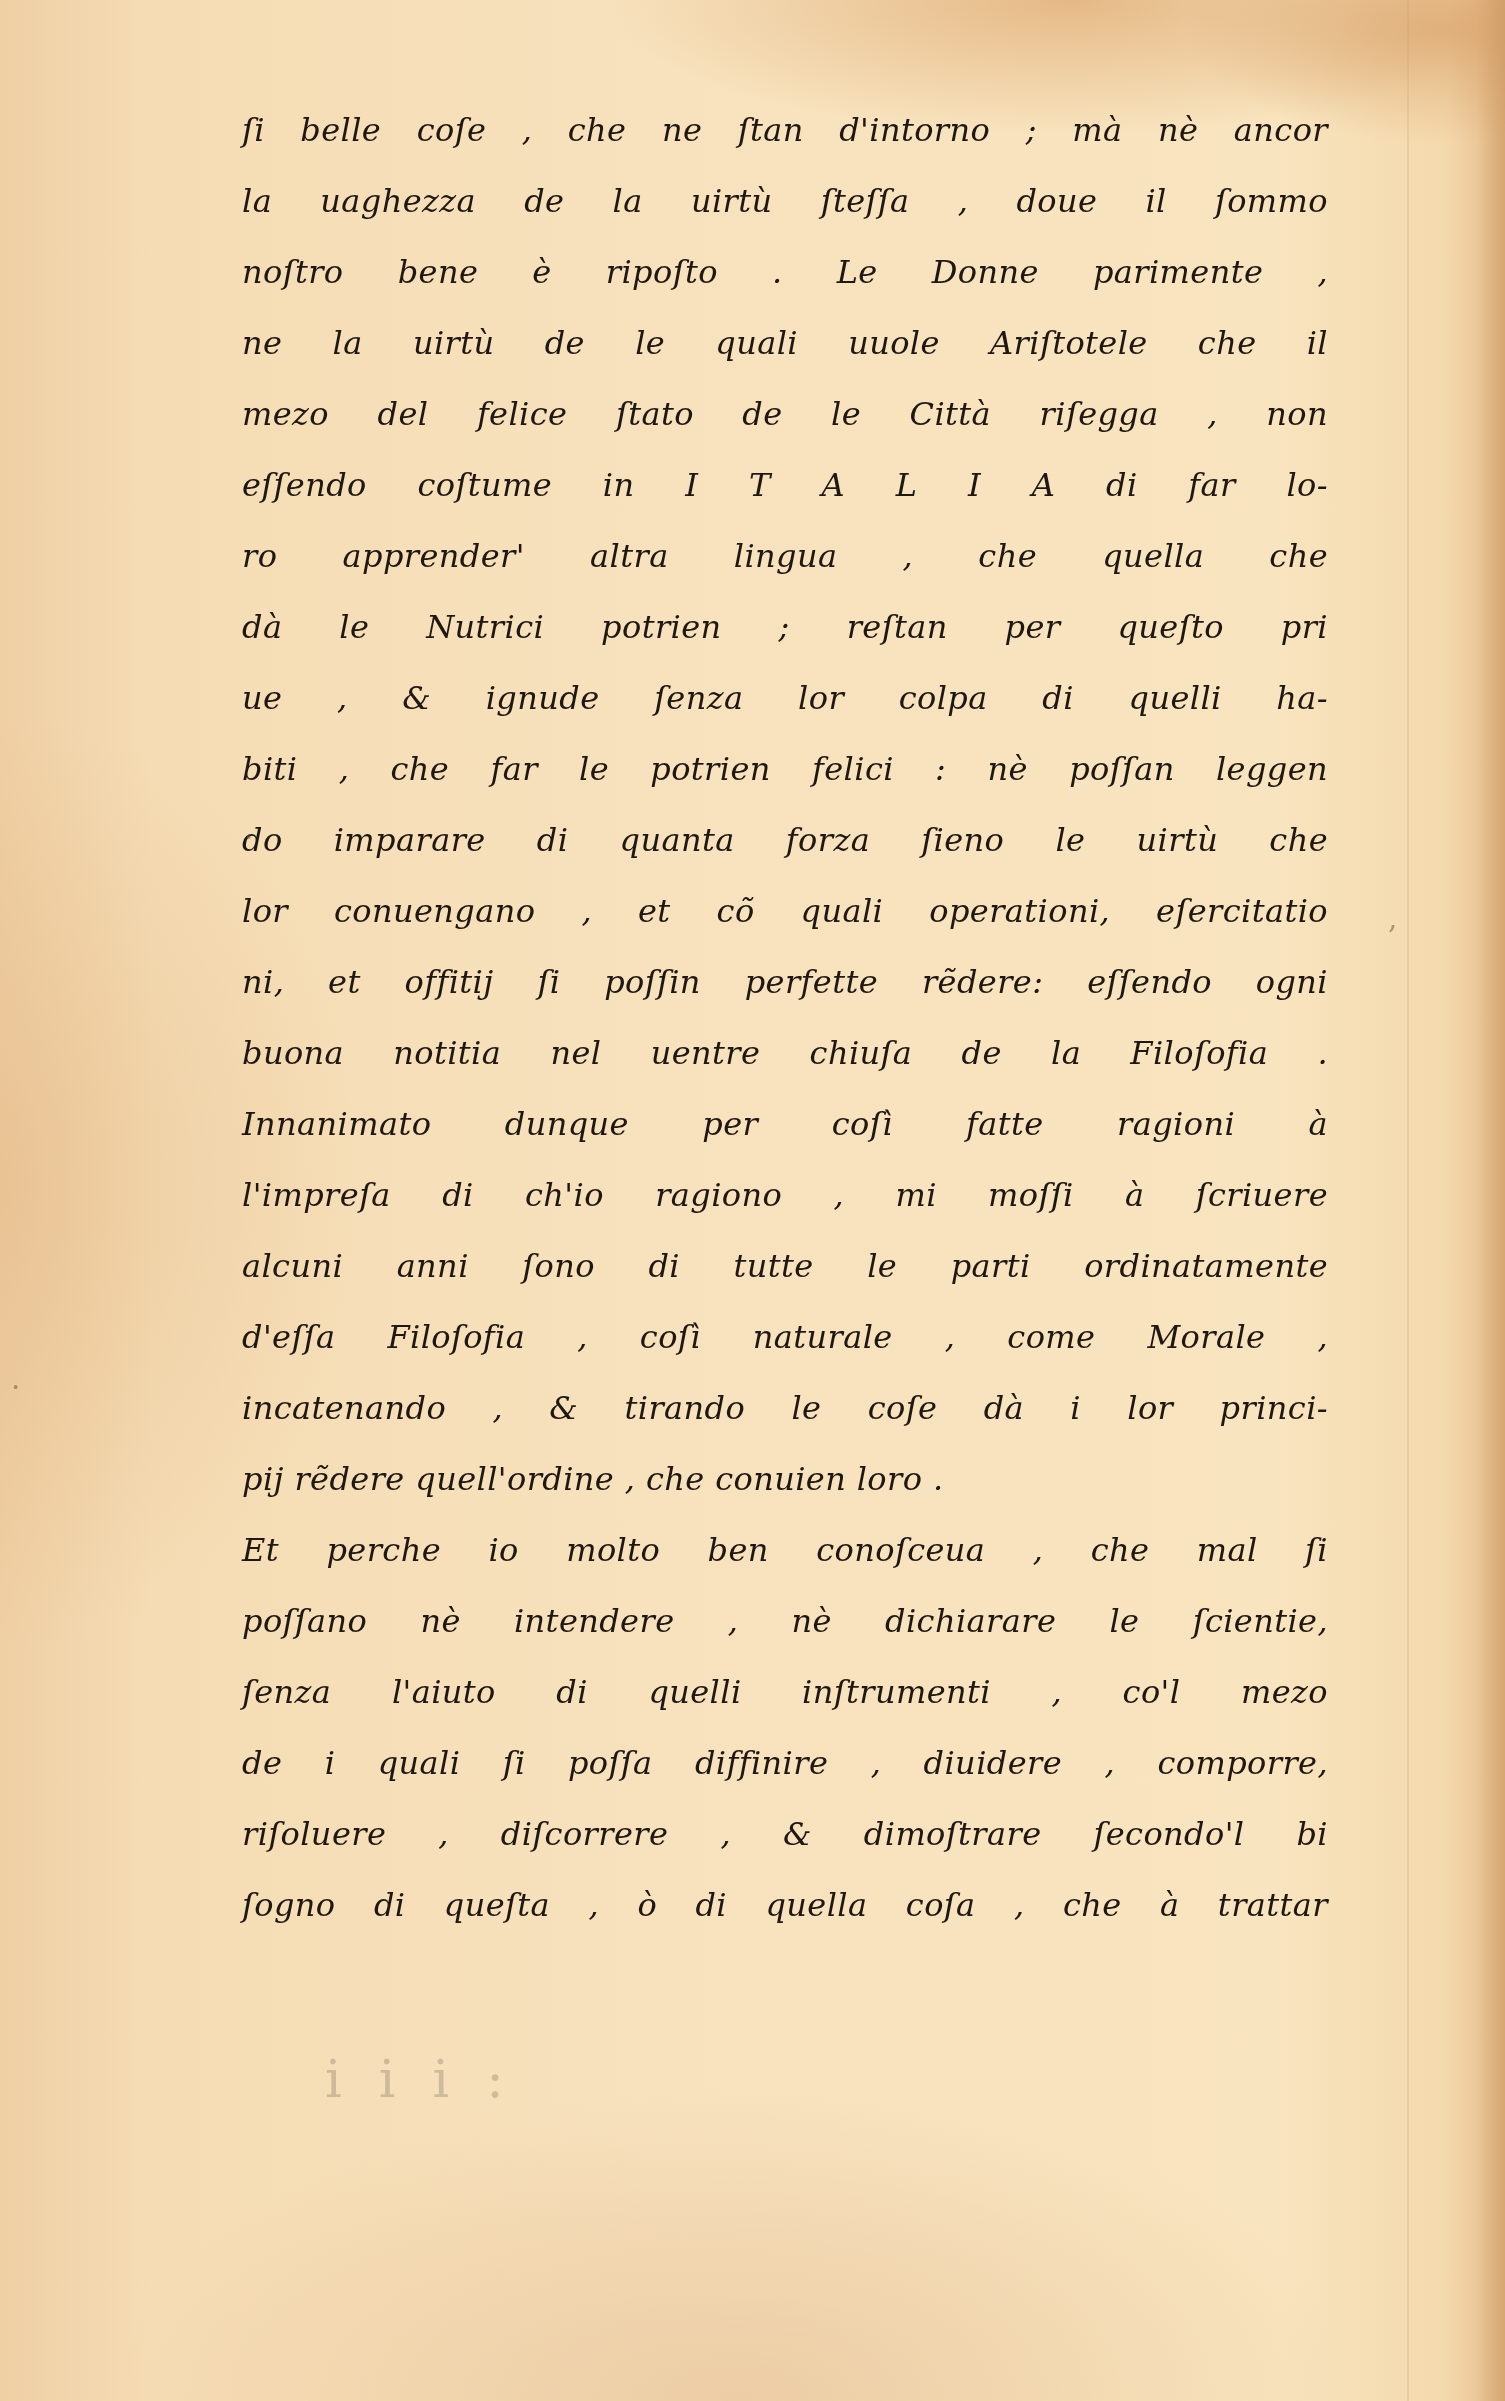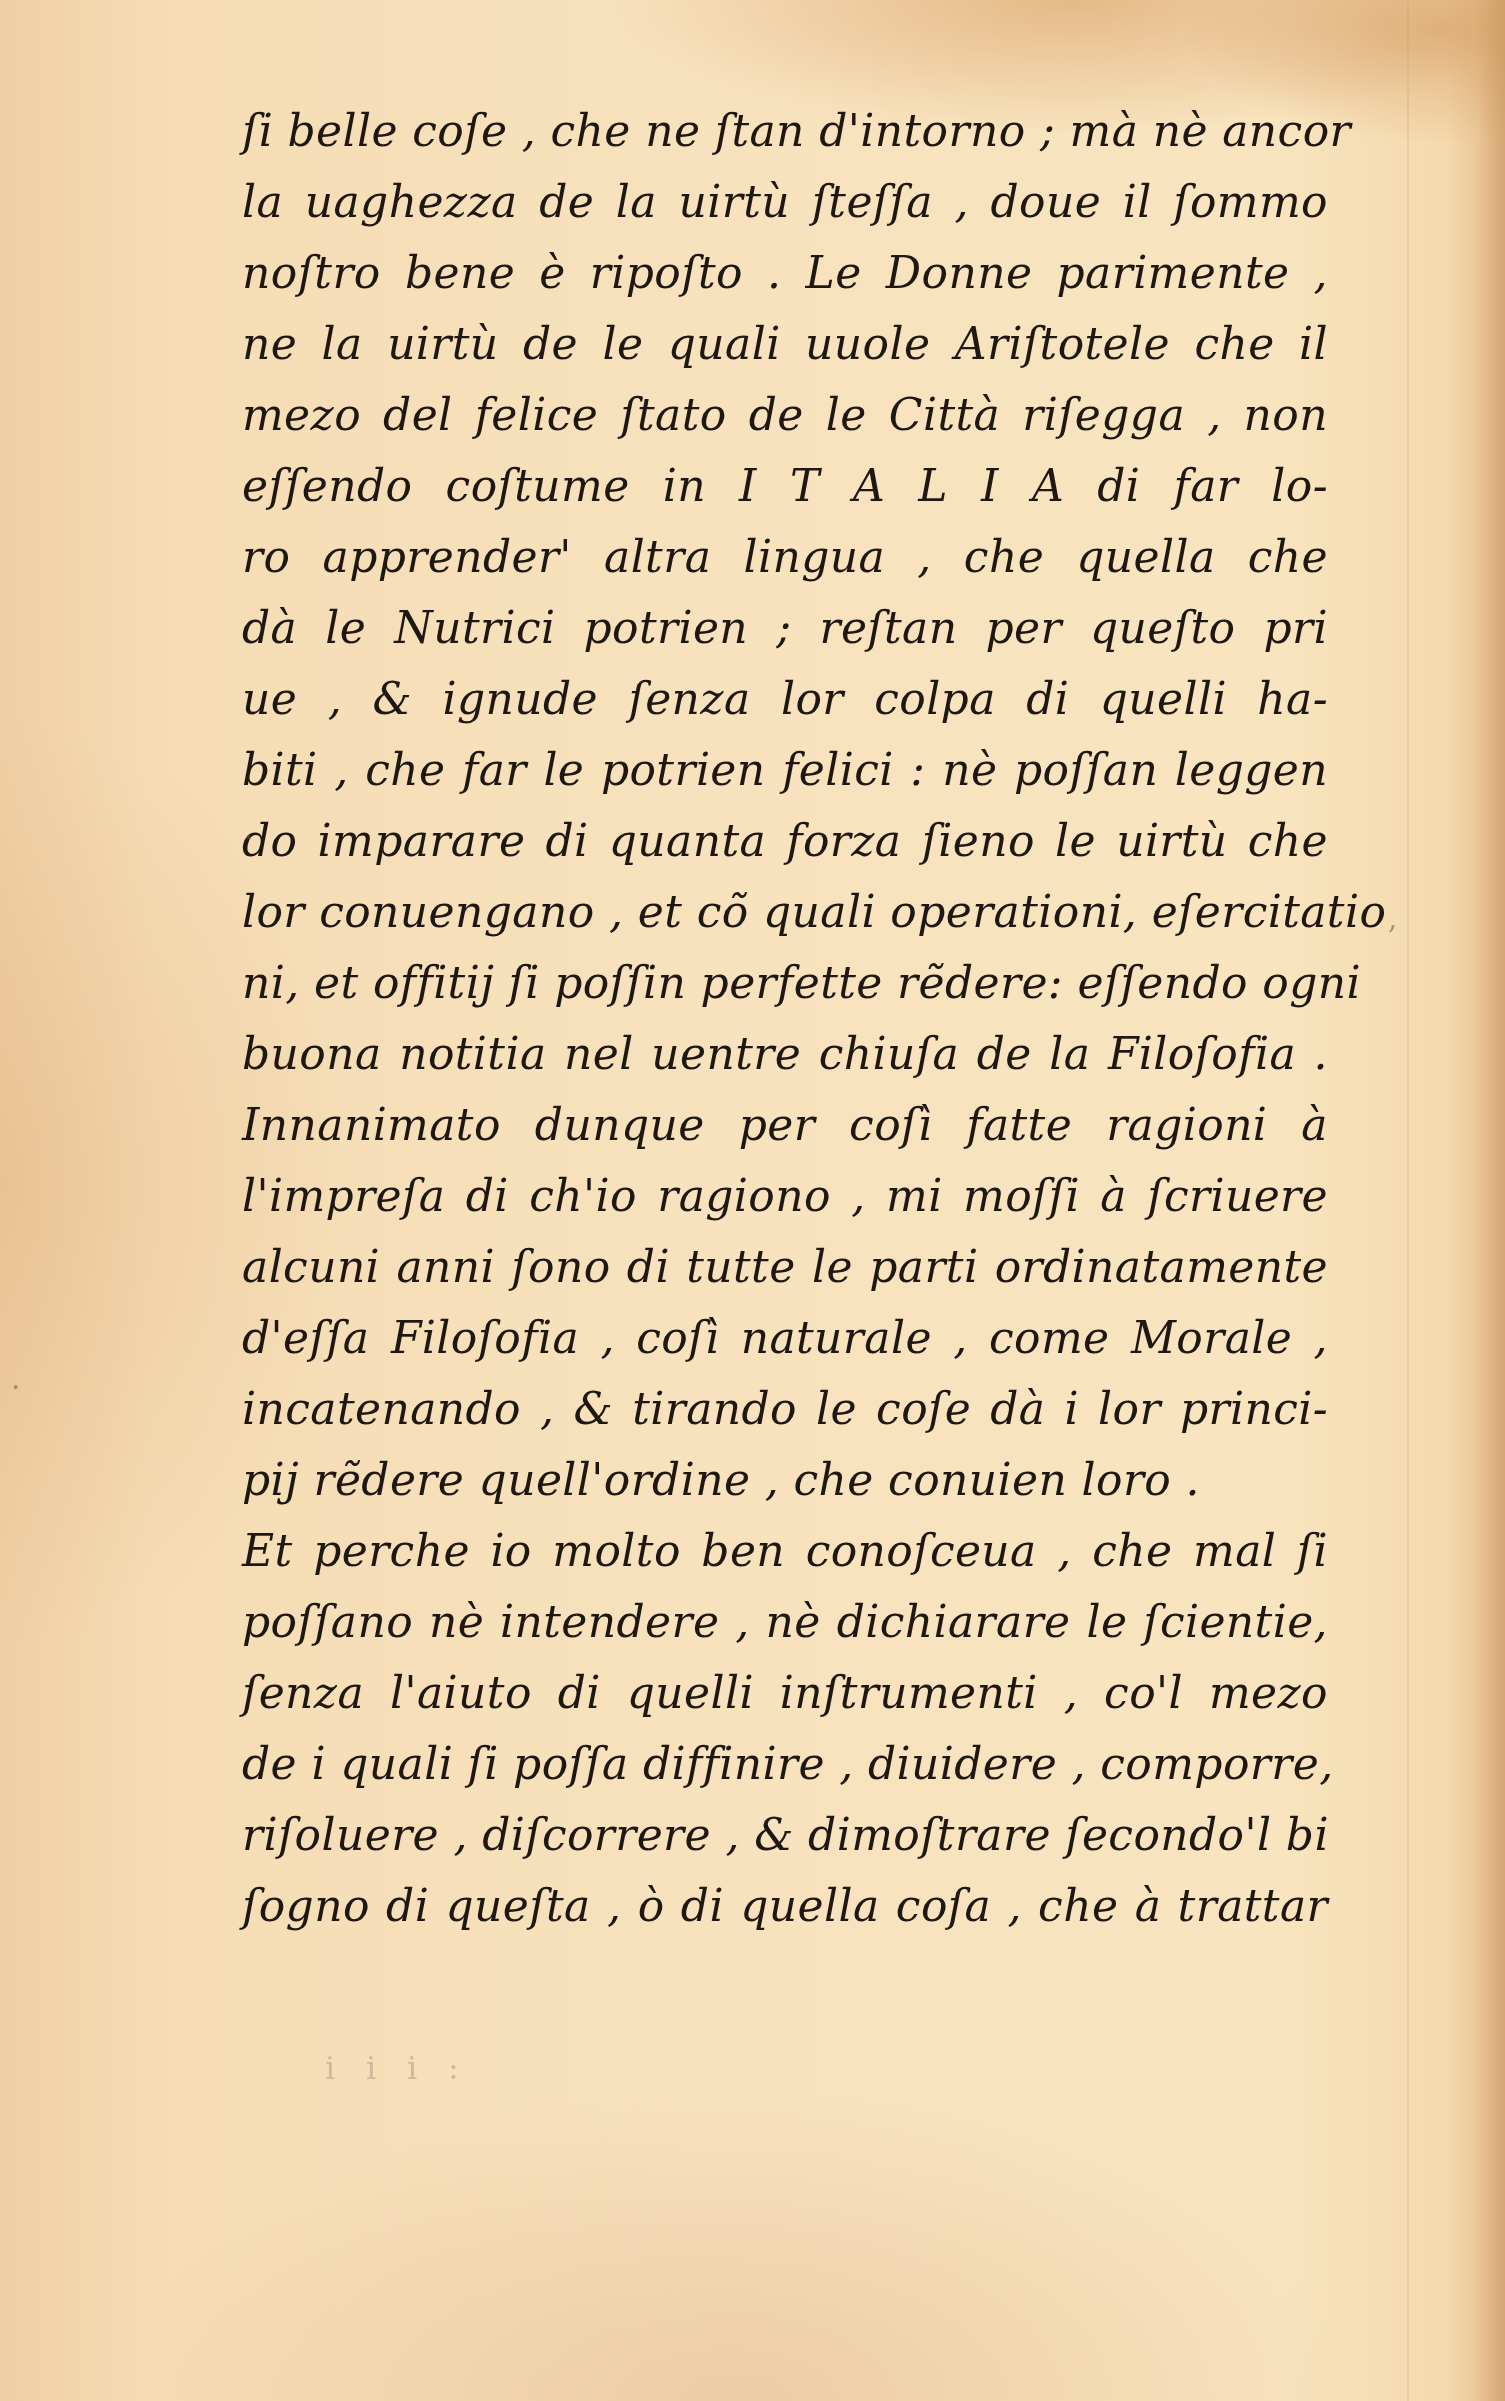--- a/index.html
+++ b/index.html
@@ -37,21 +37,21 @@
       width: 1.5px; height: 2401px;
       background: rgba(200,160,110,0.25);
     }
     .text-block {
       position: absolute;
       left: 242px;
       top: 95px;
       width: 1086px;
       font-family: "DejaVu Serif", serif;
       font-style: italic;
-      font-size: 44px;
+      font-size: 32px;
       color: #1e1712;
       letter-spacing: 0.4px;
     }
     .line {
       height: 71px;
       line-height: 71px;
       white-space: nowrap;
       text-align: justify;
       text-align-last: justify;
       -webkit-font-smoothing: antialiased;
@@ -64,21 +64,21 @@
       color: #6b5a4a;
       font-family: "DejaVu Serif", serif;
       font-size: 29.5px;
       opacity: 0.55;
     }
     .bleed {
       position: absolute;
       left: 325px;
       top: 2049px;
       font-family: "DejaVu Serif", serif;
-      font-size: 32px;
+      font-size: 52px;
       color: #857868;
       opacity: 0.35;
       letter-spacing: 10.3px;
     }
   </style>
 </head>
 <body>
 
 <div class="page">
   <div class="edge-right"></div>

